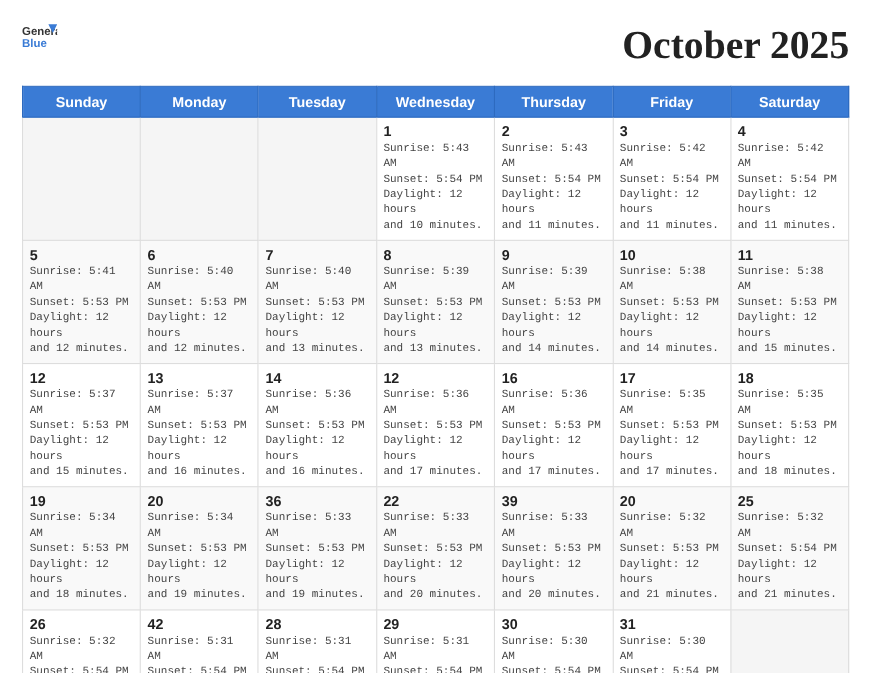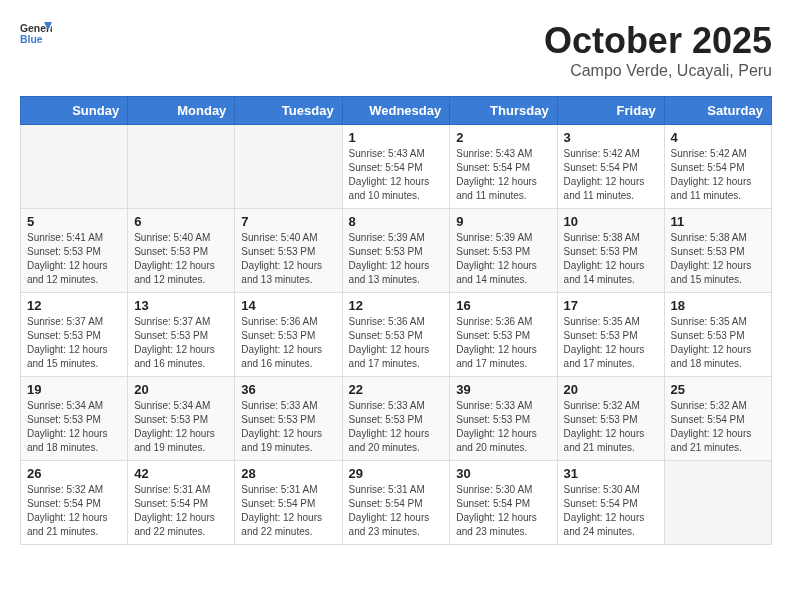--- a/index.html
+++ b/index.html
@@ -20,20 +20,21 @@
       display: flex;
       align-items: center;
       gap: 4px;
     }
     .logo-icon {
       width: 32px;
       height: 28px;
     }
     .title-area {
       text-align: right;
+      font-family: Liberation Serif, serif;
     }
     .month-title {
       font-size: 36px;
       font-weight: bold;
       color: #222;
     }
     .location-title {
       font-size: 16px;
       color: #555;
     }
@@ -41,21 +42,21 @@
       width: 100%;
       border-collapse: collapse;
       border: 1px solid #ccc;
     }
     .calendar th {
       background-color: #3a7bd5;
       color: #fff;
       font-size: 13px;
       font-weight: bold;
       padding: 6px 8px;
-      text-align: right;
+      text-align: center;
       border: 1px solid #2d6abf;
     }
     .calendar td {
       vertical-align: top;
       padding: 5px 6px;
       border: 1px solid #ddd;
       font-size: 10.5px;
       color: #333;
       width: 108px;
       height: 80px;
@@ -68,39 +69,39 @@
       font-size: 13px;
       font-weight: bold;
       color: #222;
       display: block;
       margin-bottom: 2px;
     }
     .day-info {
       font-size: 10px;
       color: #444;
       line-height: 1.4;
+      font-family: Liberation Mono, monospace;
     }
     .empty-cell {
       background: #f5f5f5 !important;
     }
   </style>
 </head>
 <body>
 
 <div class="header-area">
   <div class="logo">
     <svg class="logo-icon" viewBox="0 0 40 34" xmlns="http://www.w3.org/2000/svg">
       <text x="0" y="14" font-size="13" font-weight="bold" fill="#333">General</text>
       <text x="0" y="28" font-size="13" font-weight="bold" fill="#3a7bd5">Blue</text>
       <polygon points="30,2 40,2 35,12" fill="#3a7bd5"></polygon>
     </svg>
   </div>
   <div class="title-area">
     <div class="month-title">October 2025</div>
-    <div class="location-title">Campo Verde, Ucayali, Peru</div>
   </div>
 </div>
 
 <table class="calendar">
   <thead>
     <tr>
     <th>Sunday</th>
         <th>Monday</th>
         <th>Tuesday</th>
         <th>Wednesday</th>

